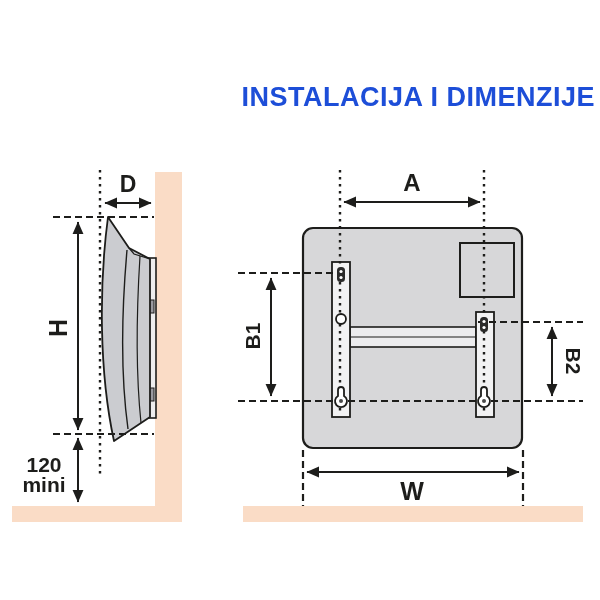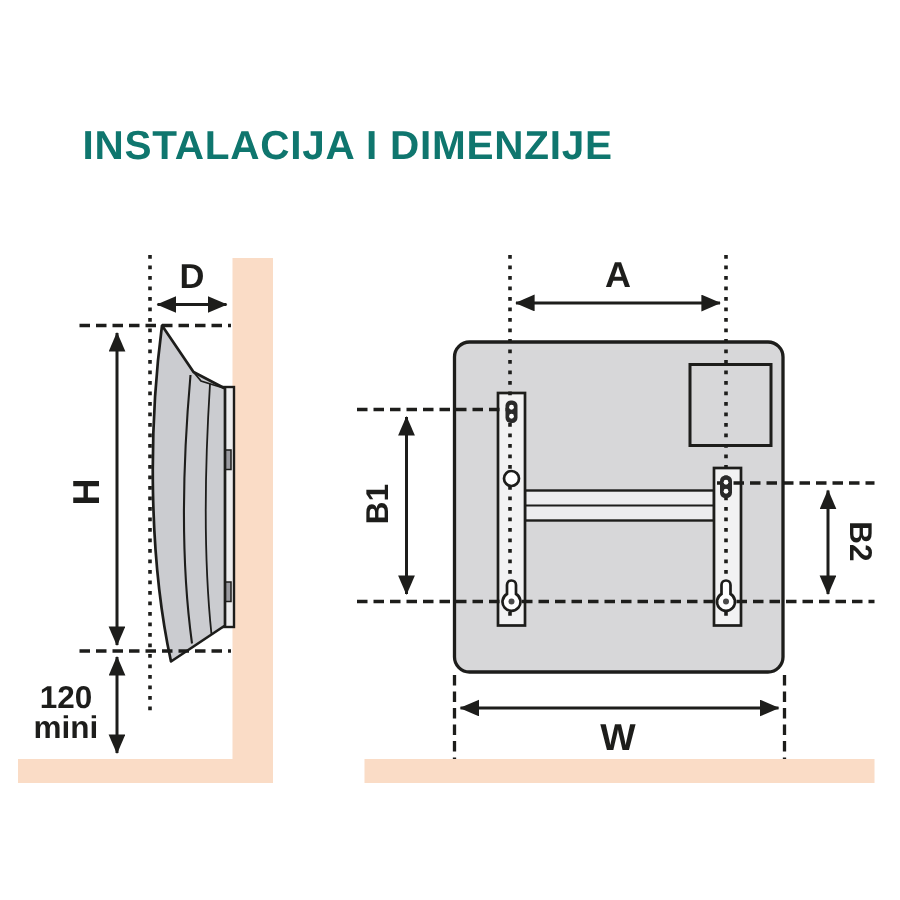--- a/index.html
+++ b/index.html
@@ -1,19 +1,19 @@
 <!DOCTYPE html>
 <html><head>
 <meta charset="utf-8">
 <style>
   html,body{margin:0;padding:0;background:#ffffff;}
   .page{position:relative;width:600px;height:600px;background:#ffffff;overflow:hidden;
         font-family:"Liberation Sans",sans-serif;}
-  .title{position:absolute;top:82px;left:55px;width:540px;text-align:left;
-         font-size:27px;font-weight:bold;letter-spacing:0.5px;color:#0f766e;}
+  .title{position:absolute;top:82px;left:55px;width:540px;text-align:right;
+         font-size:27px;font-weight:bold;letter-spacing:0.5px;color:#1d4ed8;}
   svg{position:absolute;top:0;left:0;}
   .dimtext{font-family:"Liberation Sans",sans-serif;font-weight:bold;fill:#1d1d1b;}
 </style>
 </head>
 <body>
 
 <div class="page">
 
   <div class="title">INSTALACIJA I DIMENZIJE</div>
 

